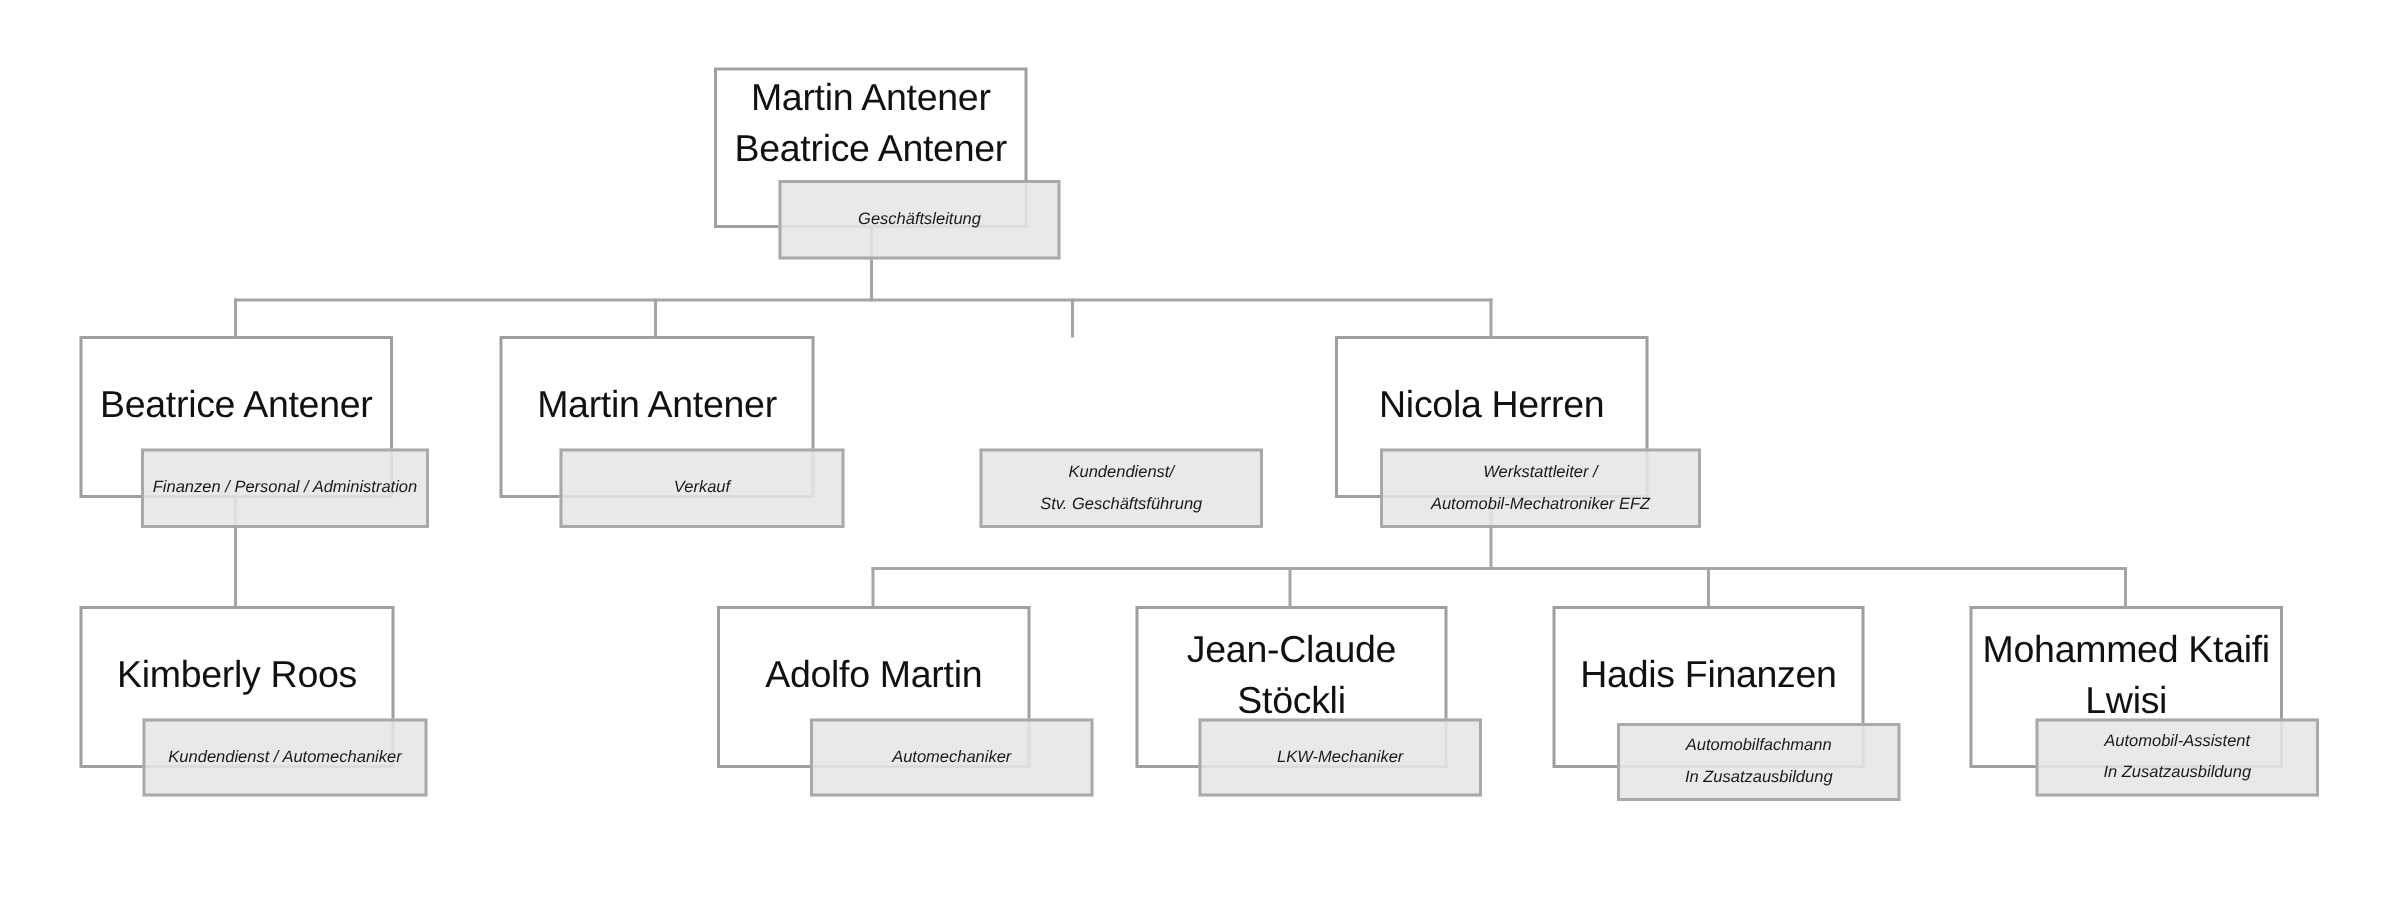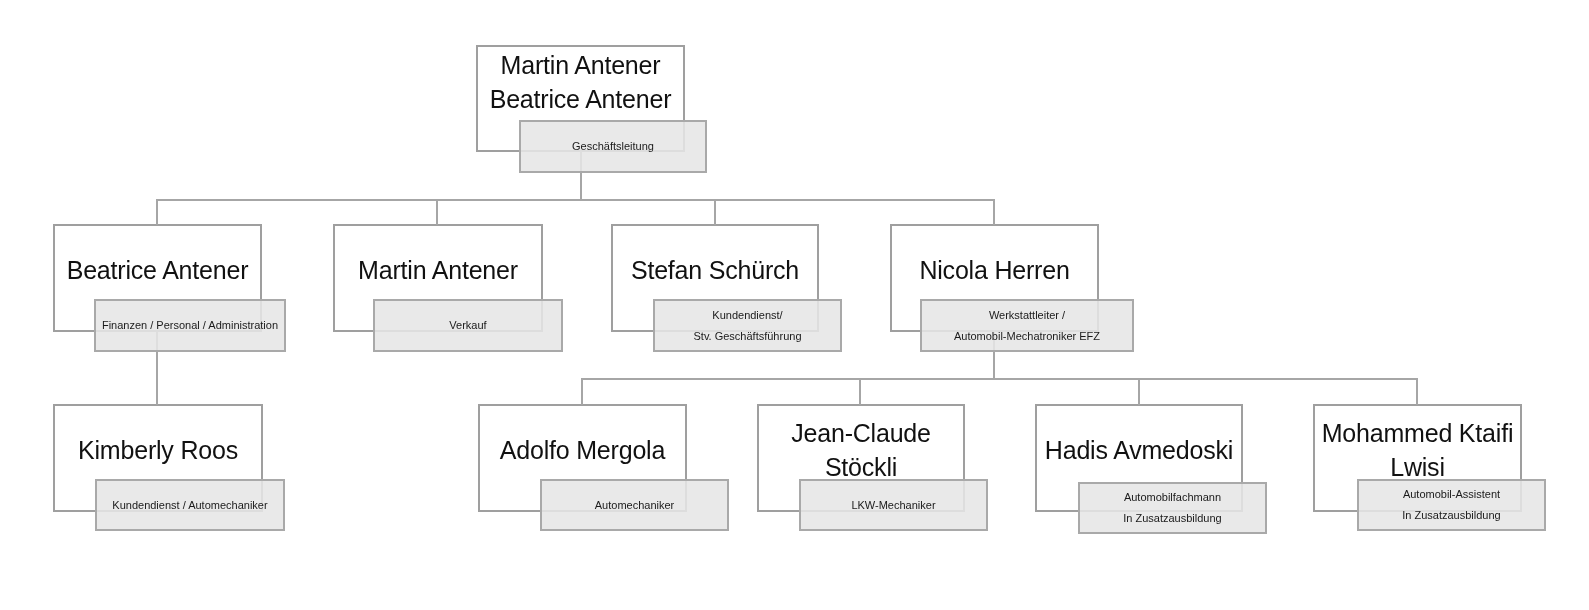--- a/index.html
+++ b/index.html
@@ -19,57 +19,55 @@
   }
   .line{position:absolute;background:#a6a6a6;z-index:2;}
   .rolebox{
     position:absolute;box-sizing:border-box;background:rgba(230,230,230,0.87);
     border:2px solid #a9a9a9;display:flex;align-items:center;justify-content:center;
     z-index:3;
   }
   .rl{
     font-size:11px;line-height:21px;color:#1a1a1a;text-align:center;
     white-space:pre-line;
+    font-style:italic;
   }
 </style>
 </head>
 <body>
 
 <div class="canvas">
 
   <div class="namebox pb-lg" style="left:476px;top:45px;width:209px;height:107px">
     <div class="nm">Martin Antener
 Beatrice Antener</div>
   </div>
 
   <div class="namebox" style="left:53px;top:224px;width:209px;height:108px">
     <div class="nm">Beatrice Antener</div>
   </div>
   <div class="namebox" style="left:333px;top:224px;width:210px;height:108px">
     <div class="nm">Martin Antener</div>
   </div>
-  <div class="namebox" style="left:611px;top:224px;width:208px;height:108px">
-    <div class="nm">Stefan Schürch</div>
-  </div>
   <div class="namebox" style="left:890px;top:224px;width:209px;height:108px">
     <div class="nm">Nicola Herren</div>
   </div>
 
   <div class="namebox" style="left:53px;top:404px;width:210px;height:108px">
     <div class="nm">Kimberly Roos</div>
   </div>
   <div class="namebox" style="left:478px;top:404px;width:209px;height:108px">
-    <div class="nm">Adolfo Mergola</div>
+    <div class="nm">Adolfo Martin</div>
   </div>
   <div class="namebox" style="left:757px;top:404px;width:208px;height:108px">
     <div class="nm">Jean-Claude
 Stöckli</div>
   </div>
   <div class="namebox" style="left:1035px;top:404px;width:208px;height:108px">
-    <div class="nm">Hadis Avmedoski</div>
+    <div class="nm">Hadis Finanzen</div>
   </div>
   <div class="namebox" style="left:1313px;top:404px;width:209px;height:108px">
     <div class="nm">Mohammed Ktaifi
 Lwisi</div>
   </div>
 
   <div class="line" style="left:580px;top:151px;width:2px;height:50px"></div>
   <div class="line" style="left:156px;top:199px;width:839px;height:2px"></div>
   <div class="line" style="left:156px;top:199px;width:2px;height:26px"></div>
   <div class="line" style="left:436px;top:199px;width:2px;height:26px"></div>

